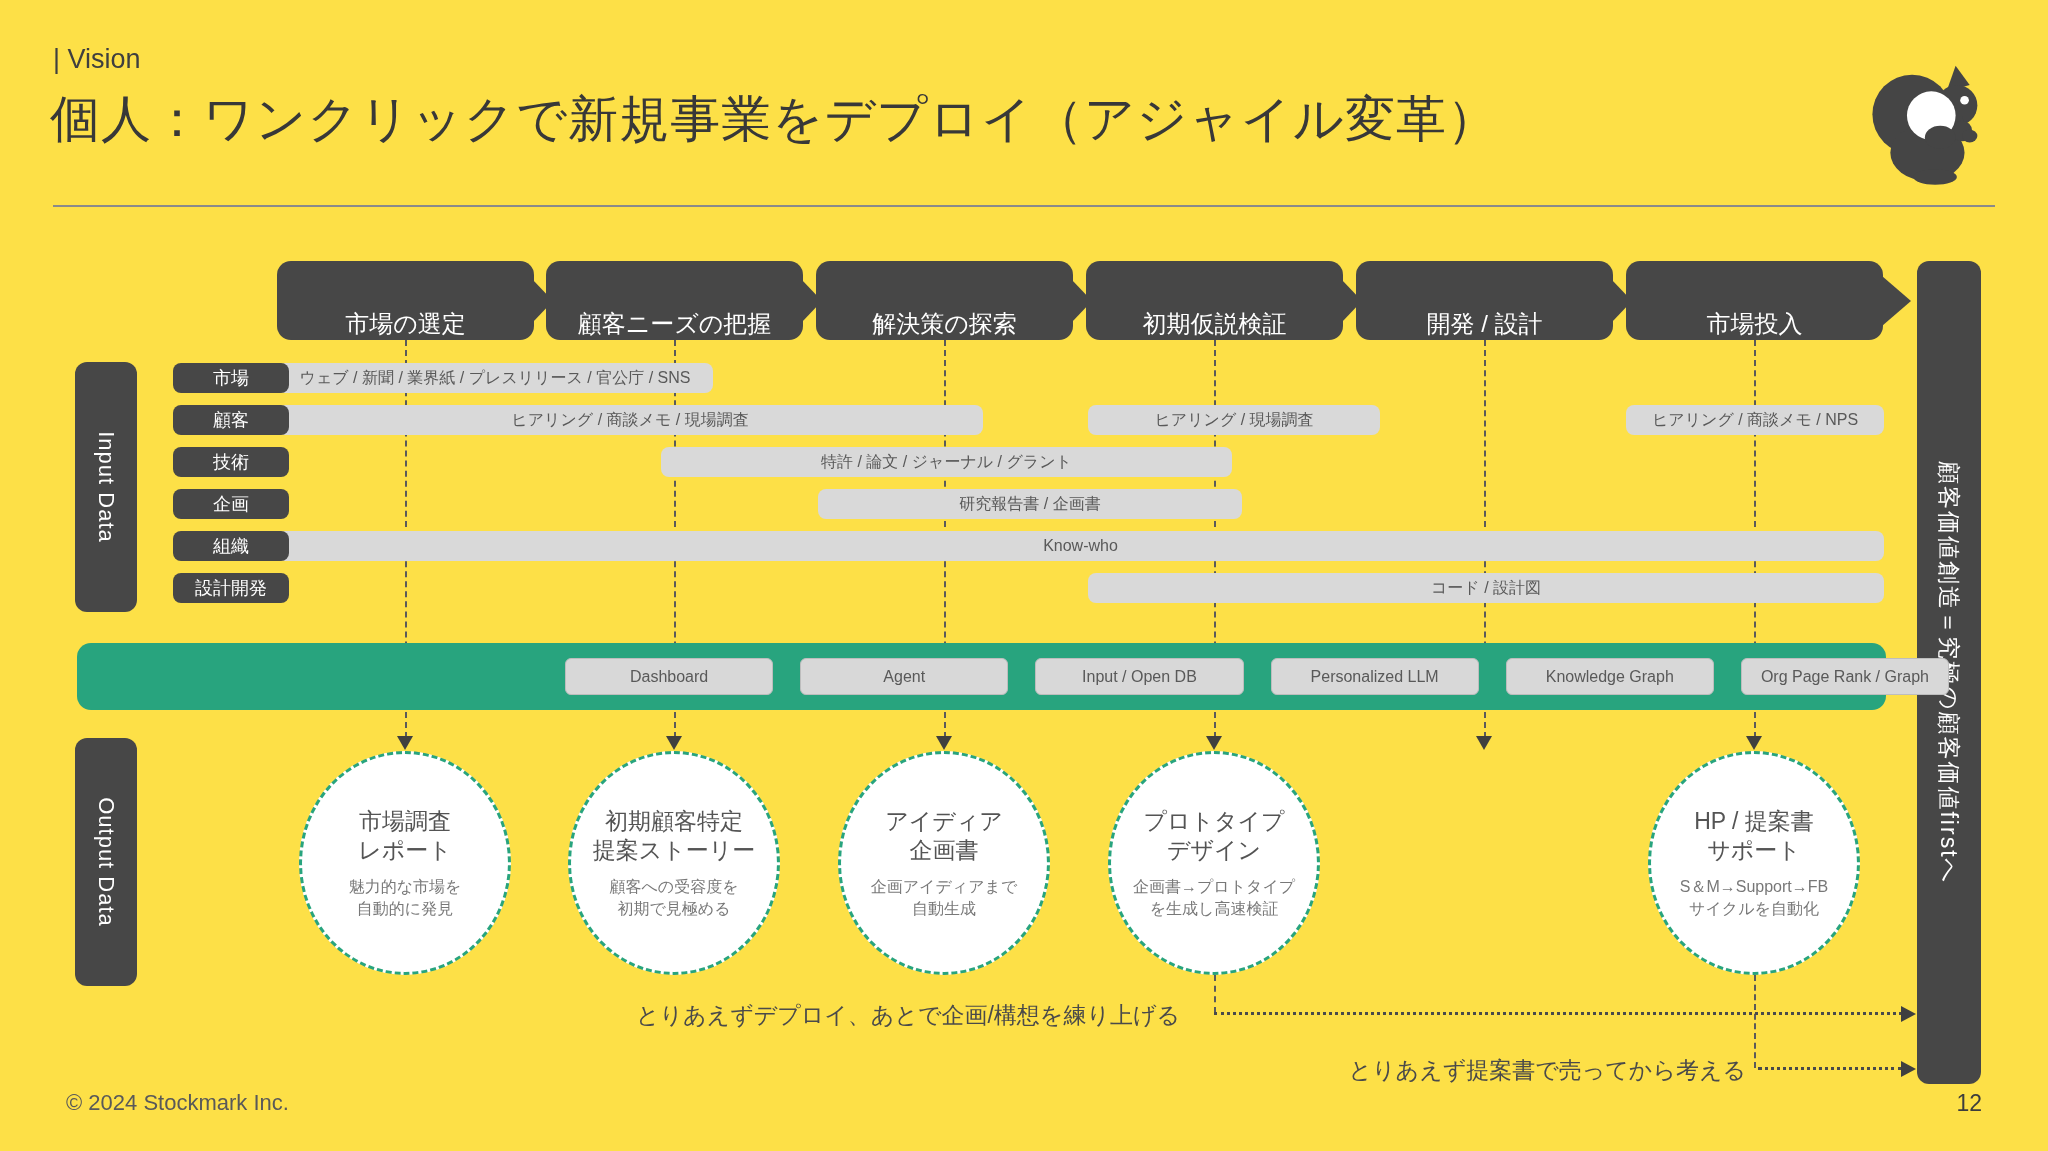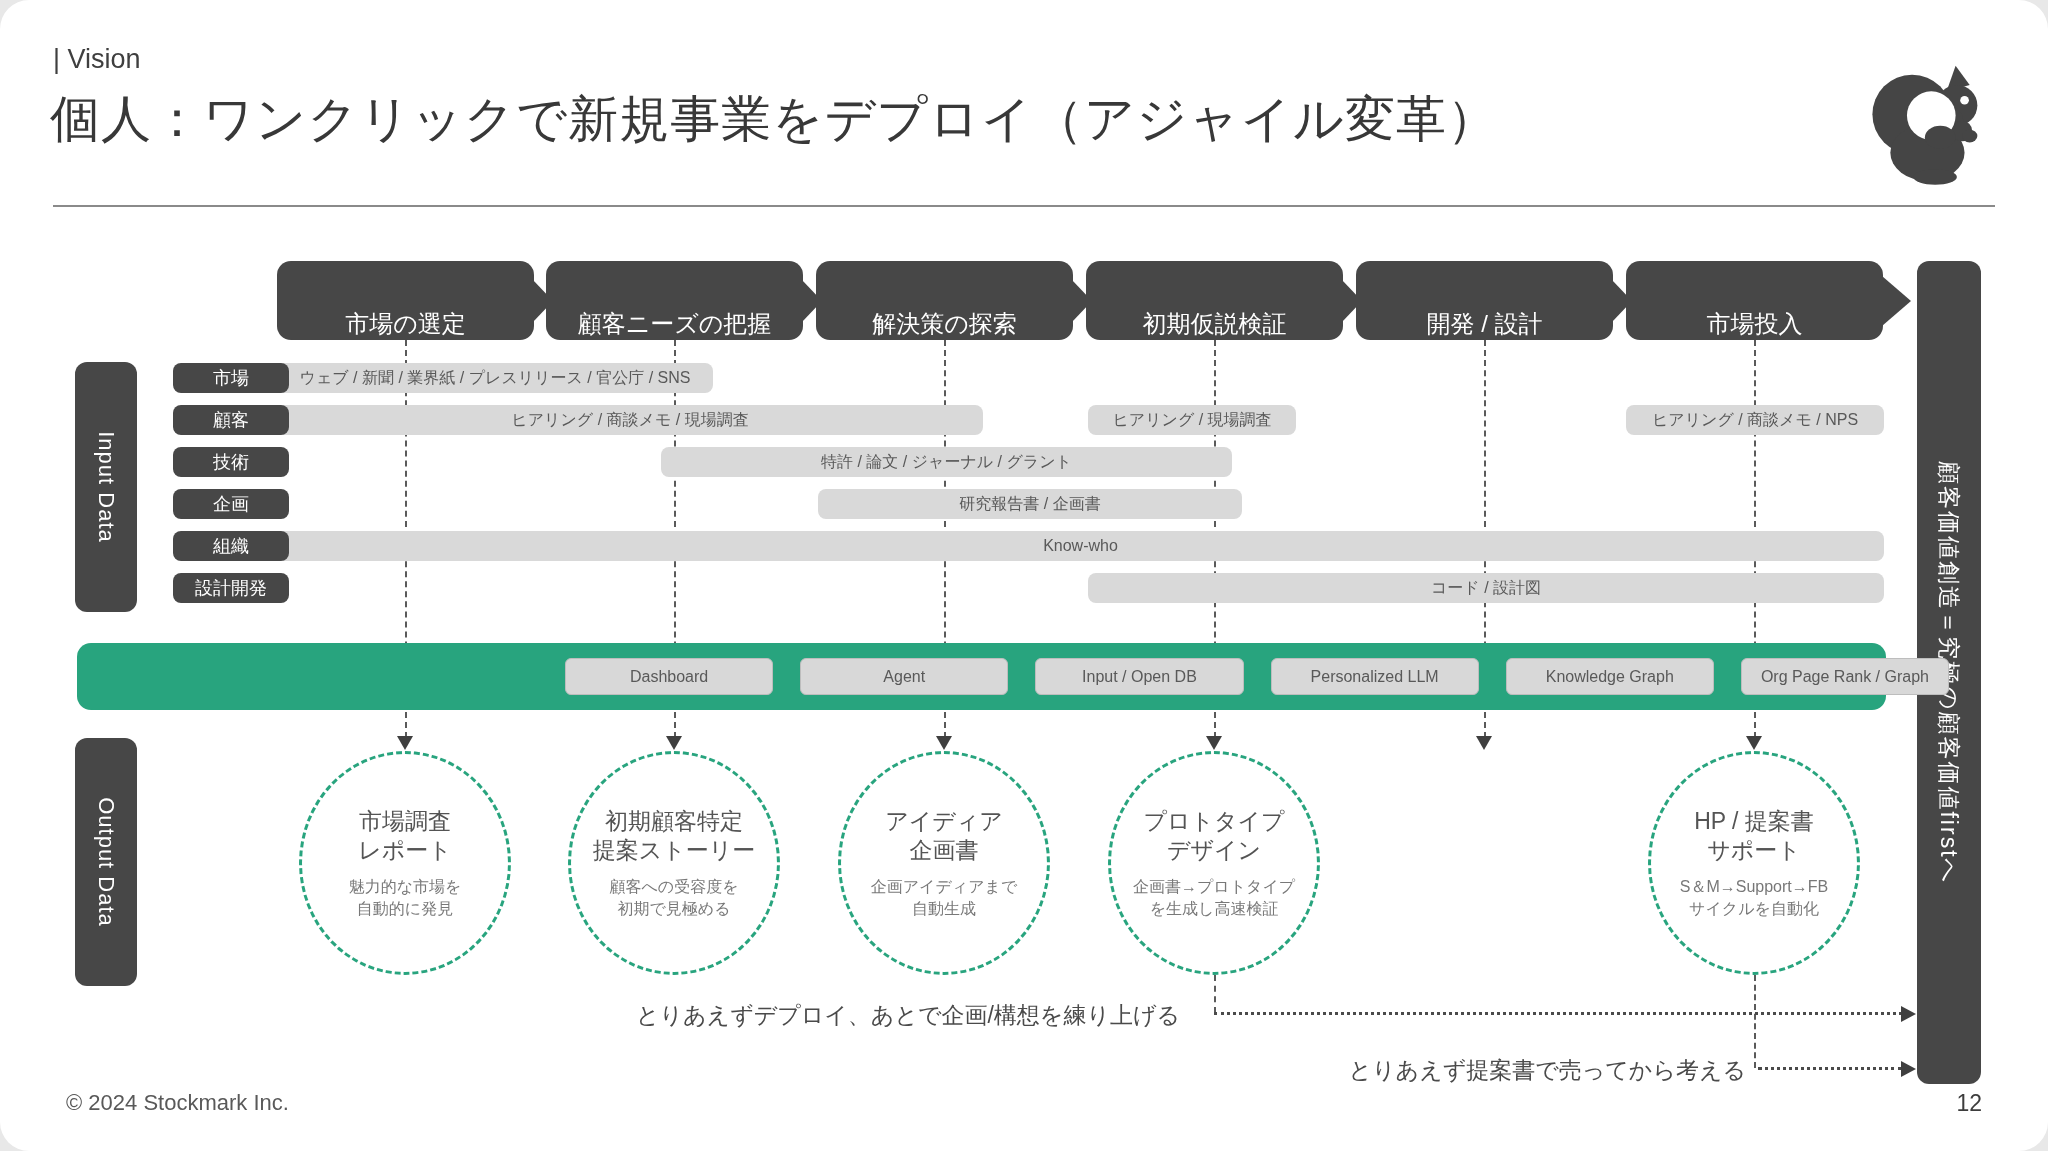--- a/index.html
+++ b/index.html
@@ -1,20 +1,20 @@
 <!DOCTYPE html>
 <html><head>
 <meta charset="utf-8">
 <style>
   * { margin:0; padding:0; box-sizing:border-box; }
   html,body { background:#e8e8e8; }
   body { font-family:"Liberation Sans","DejaVu Sans",sans-serif; }
   .slide {
-    position:relative; width:2048px; height:1151px; background:#ffffff;
-    overflow:hidden; margin:0 auto;border-radius:29px;
+    position:relative; width:2048px; height:1151px; background:#fde047;
+    overflow:hidden; margin:0 auto;
   }
   .pre { white-space:pre-line; }
 
   
   .eyebrow { position:absolute; left:53px; top:44px; font-size:27px; color:#3f3f3f; }
   .title   { position:absolute; left:50px; top:86px; font-size:50px; color:#383838; letter-spacing:1px; }
   .title-rule { position:absolute; left:53px; top:205px; width:1942px; height:2px; background:#8a8a8a; }
   .logo { position:absolute; left:1866px; top:58px; width:128px; height:128px; }
 
   
@@ -176,21 +176,21 @@
   <div class="cat-chip" style="top:573px">
       <span>設計開発</span>
     </div>
 
   <div class="data-bar" style="top:363px;left:277px;width:436px">
       <span>ウェブ / 新聞 / 業界紙 / プレスリリース / 官公庁 / SNS</span>
     </div>
   <div class="data-bar" style="top:405px;left:277px;width:706px">
       <span>ヒアリング / 商談メモ / 現場調査</span>
     </div>
-  <div class="data-bar" style="top:405px;left:1088px;width:208px">
+  <div class="data-bar" style="top:405px;left:1088px;width:292px">
       <span>ヒアリング / 現場調査</span>
     </div>
   <div class="data-bar" style="top:405px;left:1626px;width:258px">
       <span>ヒアリング / 商談メモ / NPS</span>
     </div>
   <div class="data-bar" style="top:447px;left:661px;width:571px">
       <span>特許 / 論文 / ジャーナル / グラント</span>
     </div>
   <div class="data-bar" style="top:489px;left:818px;width:424px">
       <span>研究報告書 / 企画書</span>

